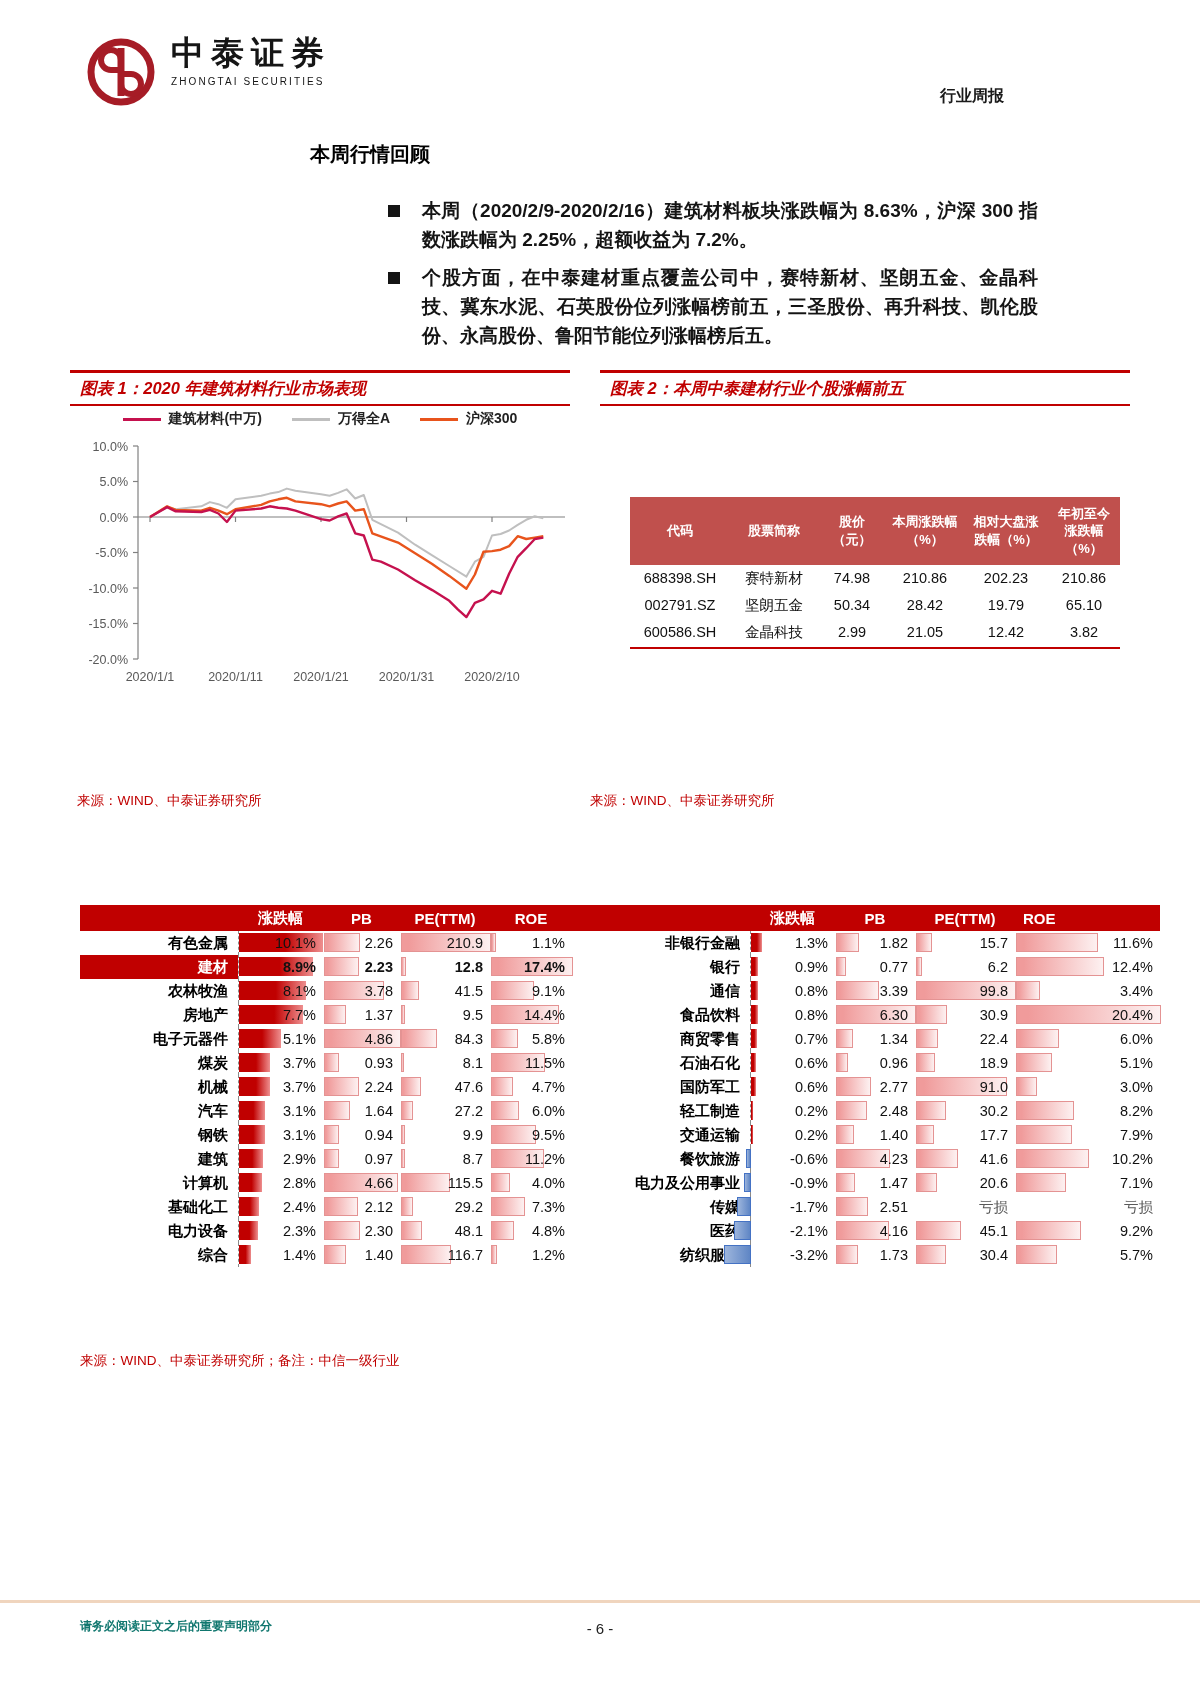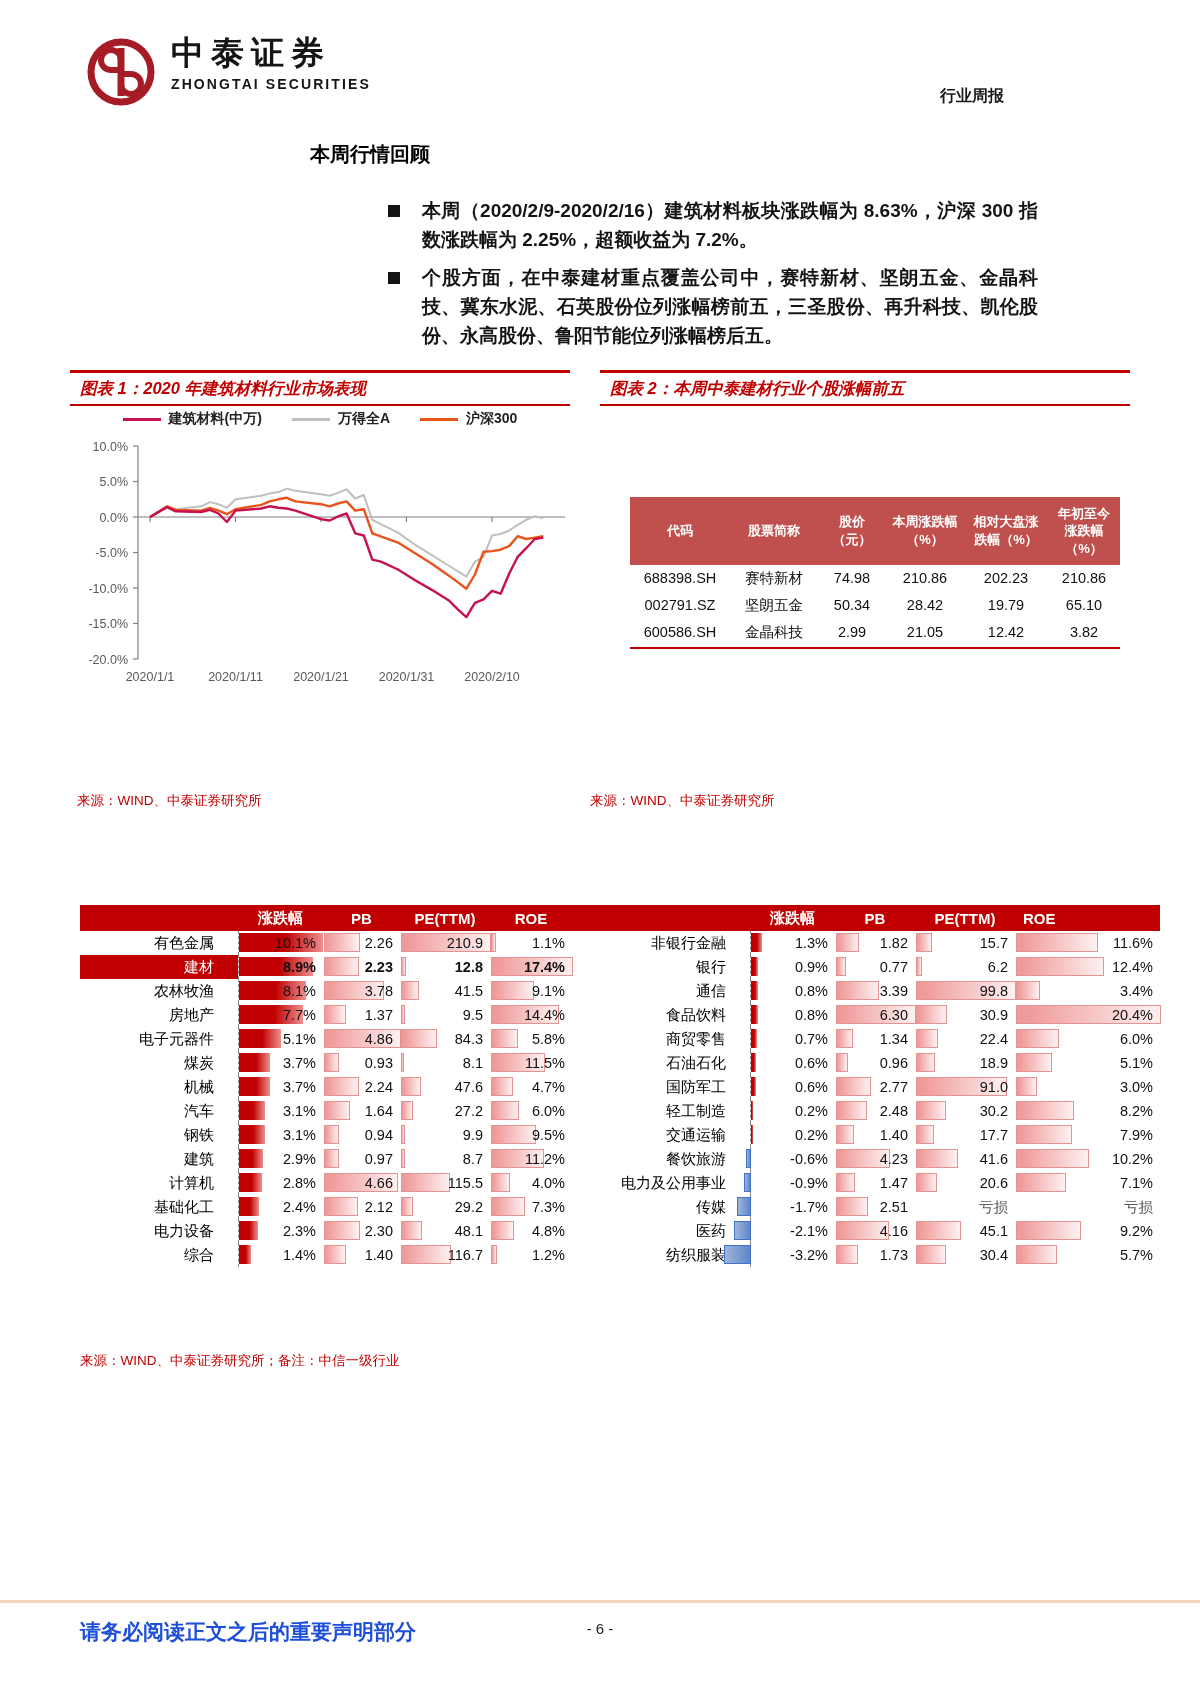--- a/index.html
+++ b/index.html
@@ -1,21 +1,21 @@
 <!DOCTYPE html>
 <html><head>
 <meta charset="utf-8">
 <style>
   html,body{margin:0;padding:0;background:#fff;}
   .page{position:relative;width:1200px;height:1698px;background:#fff;overflow:hidden;
         font-family:"Liberation Sans",sans-serif;color:#111;}
   
   .logo{position:absolute;left:85px;top:36px;display:flex;gap:14px;align-items:flex-start;}
   .logo-text-cn{font-size:33px;font-weight:bold;color:#151515;letter-spacing:7px;line-height:1;}
-  .logo-text-en{font-size:14px;font-weight:bold;color:#151515;letter-spacing:2.1px;margin-top:7px;}
+  .logo-text-en{font-size:10px;font-weight:normal;color:#151515;letter-spacing:2.1px;margin-top:7px;}
   .report-type{position:absolute;right:196px;top:86px;font-size:16px;font-weight:bold;color:#1a1a1a;}
   
   .sec-title{position:absolute;left:310px;top:141px;font-size:20px;font-weight:bold;color:#000;}
   .bullets{position:absolute;left:388px;top:196px;width:650px;}
   .bullet{display:flex;gap:22px;margin-bottom:9px;}
   .bullet-marker{width:12px;height:12px;background:#141414;margin-top:9px;flex:none;}
   .bullet-text{font-size:19px;line-height:29px;font-weight:600;color:#141414;text-align:justify;}
   
   .fig-title{position:absolute;box-sizing:border-box;border-top:3px solid #C00000;border-bottom:2px solid #C00000;
              padding:5px 10px 4px;color:#C00000;font-weight:bold;font-style:italic;font-size:16.5px;white-space:nowrap;}
@@ -35,34 +35,34 @@
   .t2-row{display:grid;grid-template-columns:100px 88px 68px 78px 84px 72px;height:27px;line-height:27px;
           font-size:14.5px;color:#111;text-align:center;}
   
   .t3{position:absolute;}
   .t3-row,.t3-head{display:grid;align-items:center;height:24px;}
   #fig3-left .t3-row,#fig3-left .t3-head{grid-template-columns:158px 85px 77px 90px 82px;}
   #fig3-right .t3-row,#fig3-right .t3-head{grid-template-columns:160px 85px 80px 100px 145px;}
   .t3-head{height:26px;background:#C00000;color:#fff;font-size:15px;font-weight:bold;text-align:center;}
   .t3-head .roe-part{background:linear-gradient(90deg,#C00000 56px,rgba(0,0,0,0) 56px);text-align:left;padding-left:8px;color:#fff;}
   .hdr-bridge{position:absolute;left:572px;top:905px;width:18px;height:26px;background:#C00000;}
-  .lbl{text-align:right;padding-right:24px;font-weight:normal;font-size:15px;color:#000;white-space:nowrap;height:24px;line-height:24px;}
+  .lbl{text-align:right;padding-right:10px;font-weight:bold;font-size:15px;color:#000;white-space:nowrap;height:24px;line-height:24px;}
   .pct,.val{position:relative;height:24px;}
   .pct{border-left:1px dashed #8a8a8a;}
   .num{position:relative;z-index:1;display:block;text-align:right;padding-right:7px;font-size:14.5px;line-height:24px;color:#111;}
   .num.loss{color:#595959;}
   .bar{position:absolute;top:2px;height:19px;z-index:0;box-sizing:border-box;}
   .bar.pos{left:0;background:linear-gradient(90deg,#C00000 55%,#ee8f8f);}
   .bar.neg{right:100%;background:linear-gradient(270deg,#5f86c5,#9db5dc);border:1px solid #4472c4;}
   .bar.metric{left:1px;background:linear-gradient(90deg,#f09b9b 8%,#fdf1f1);border:1px solid #e49393;}
   .hl .num{font-weight:bold;}
   .hl .lbl{background:#C00000;color:#fff;}
   
   .foot-line{position:absolute;left:0;top:1600px;width:1200px;height:3px;background:#F0D5BE;}
-  .disclaimer{position:absolute;left:80px;top:1618px;font-size:21px;font-weight:bold;color:#1d4ed8;}
+  .disclaimer{position:absolute;left:80px;top:1618px;font-size:12px;font-weight:bold;color:#0f766e;}
   .page-num{position:absolute;left:0;top:1620px;width:1200px;text-align:center;font-size:15px;color:#222;}
 </style>
 </head>
 <body>
 
 <div class="page">
 
   <div class="logo">
     <span>
       <svg width="72" height="72" viewBox="0 0 72 72">

